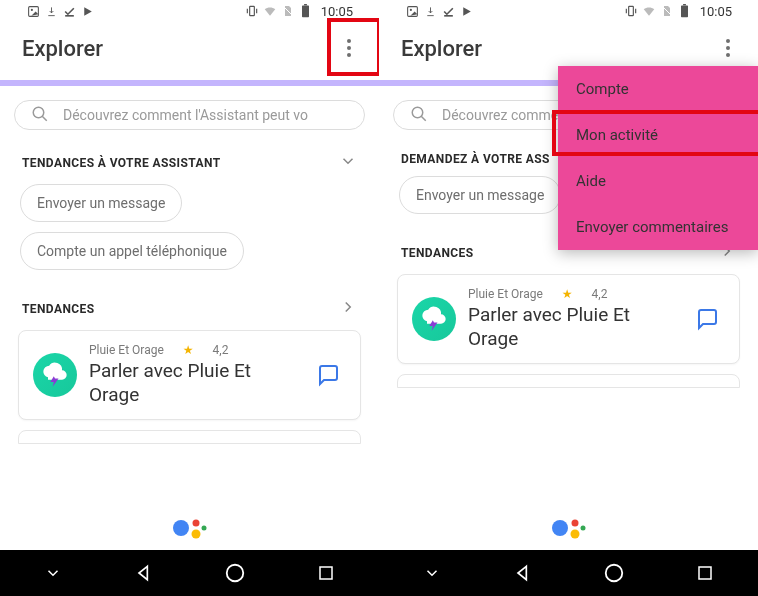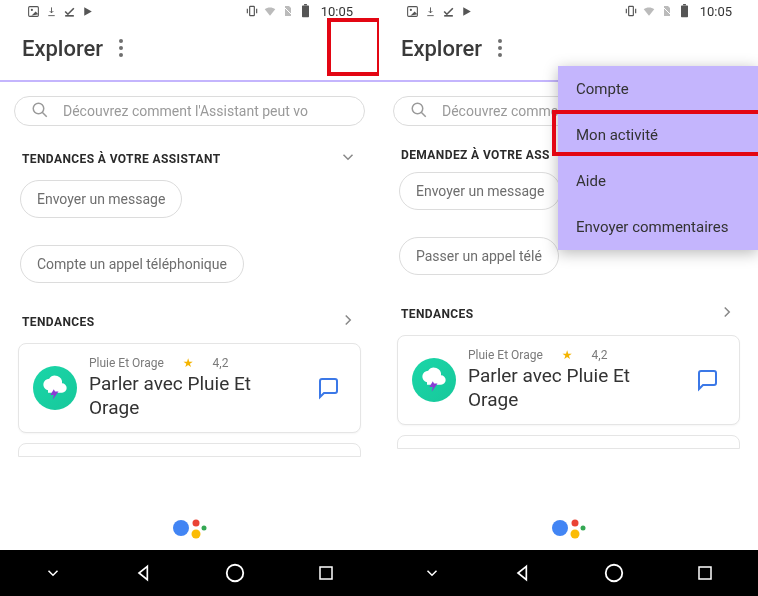--- a/index.html
+++ b/index.html
@@ -27,22 +27,23 @@
     padding: 0 26px;
     font-size: 12px;
     color: #555;
   }
   .status-left, .status-right { display:flex; align-items:center; gap:4px; }
   .status-ico { width:14px; height:14px; display:inline-flex; align-items:center; justify-content:center; }
   
   .header {
     display:flex;
     align-items:center;
+    justify-content:space-between;
     padding: 8px 12px 14px 22px;
-    border-bottom: 2px solid #c4b5fd;
+    border-bottom: 6px solid #c4b5fd;
     position: relative;
   }
   .header-title {
     font-size: 22px;
     font-weight: 500;
     color: #3a3a3a;
   }
   .overflow-btn {
     width: 36px;
     height: 36px;
@@ -84,21 +85,21 @@
     margin: 22px 8px 10px 8px;
   }
   .section-title {
     font-size:12px;
     font-weight:700;
     letter-spacing:0.4px;
     color:#2a2a2a;
   }
   .chevron { color:#888; }
   
-  .chip-row { display:flex; flex-wrap:wrap; gap:27px; margin: 6px 6px; }
+  .chip-row { display:flex; flex-wrap:wrap; gap:10px; margin: 6px 6px; }
   .chip {
     border:1px solid #dcdcdc;
     border-radius:22px;
     padding:10px 16px;
     font-size:14px;
     color:#6e6e6e;
     background:#fff;
     white-space:nowrap;
   }
   
@@ -166,21 +167,21 @@
     right:0;
     width:200px;
     background:#fff;
     box-shadow: 0 3px 14px rgba(0,0,0,0.28);
     z-index: 10;
   }
   .dropdown-item {
     padding:14px 18px;
     font-size:15px;
     color:#333;
-    background:#c4b5fd;
+    background:#ec4899;
   }
   
   .phone + .phone { border-left: 0px solid transparent; }
 </style>
 </head>
 <body>
 
 <div class="phone">
 
   <div class="status-bar">

